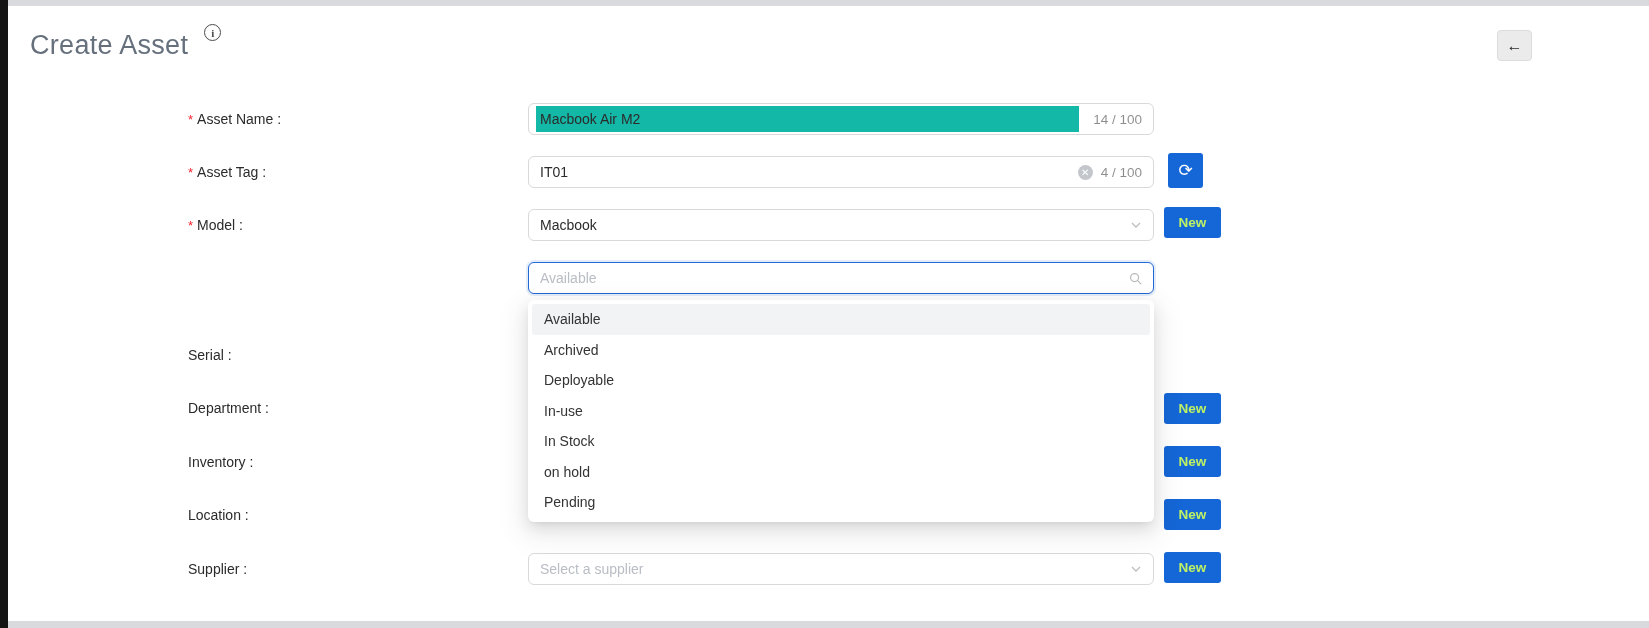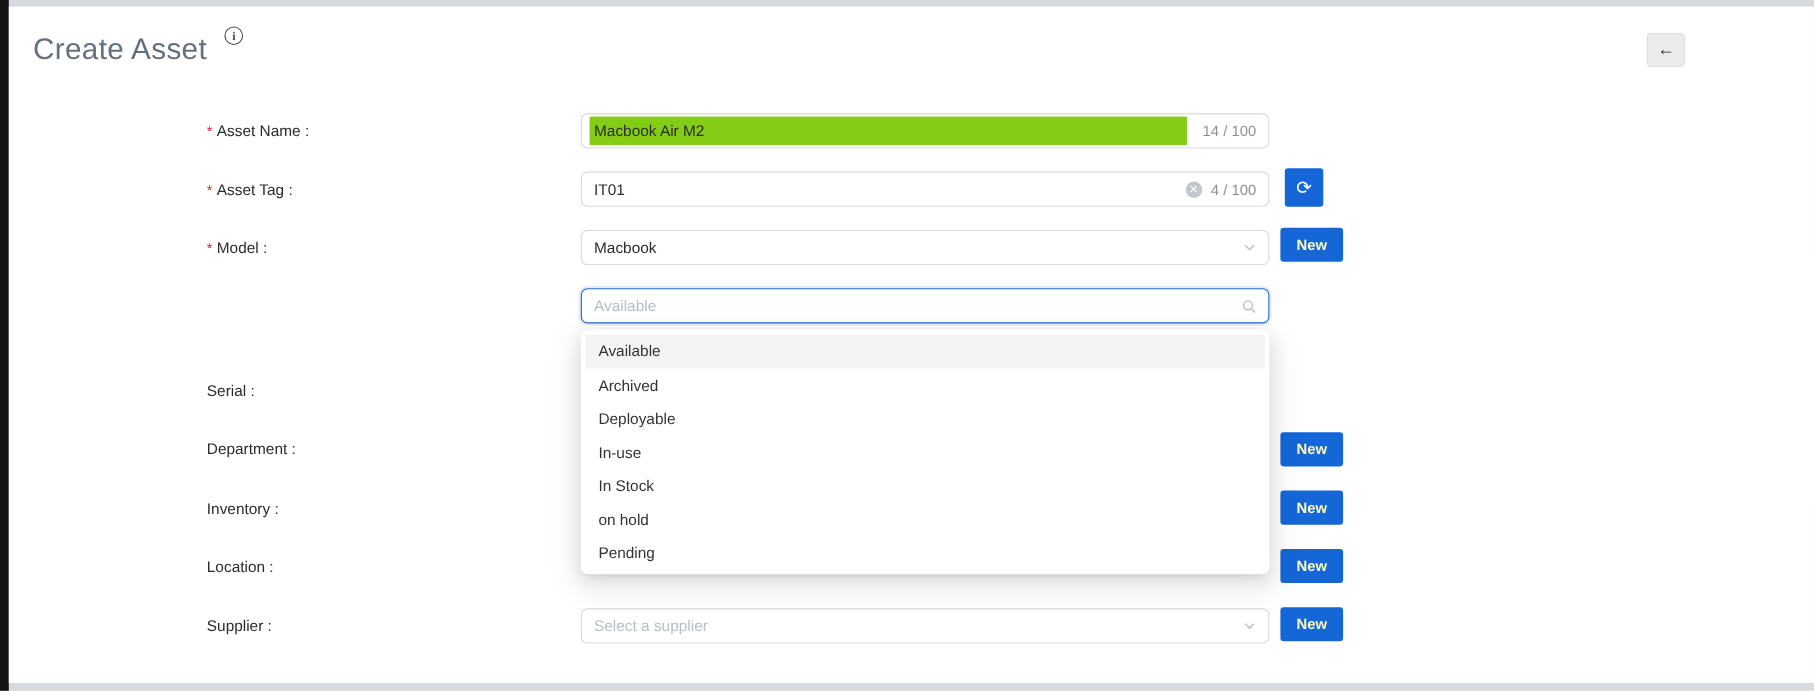--- a/index.html
+++ b/index.html
@@ -52,38 +52,38 @@
     display: flex; align-items: center; padding: 0 11px;
     font-size: 14px; color: #2b2b2b; cursor: text;
   }
   .select { cursor: pointer; }
   .select.focused {
     border: 1.6px solid #2468d4;
     box-shadow: 0 0 0 2px rgba(22,104,212,.12);
   }
   .value { white-space: nowrap; }
   .sel-highlight {
-    flex: 1; background: #84cc16; align-self: stretch;
+    flex: 1; background: #14b8a6; align-self: stretch;
     display: flex; align-items: center; margin: 2px 6px 2px -4px; padding-left: 4px;
     white-space: nowrap;
   }
   .counter { color: rgba(0,0,0,.45); font-size: 13.5px; margin-left: 8px; white-space: nowrap; }
   .flex-spacer { flex: 1; }
   .placeholder { color: #b9bdc4; flex: 1; white-space: nowrap; }
   .clear-icon {
     width: 15px; height: 15px; background: #c3c6cb; border-radius: 50%;
     color: #fff; font-size: 10px; line-height: 15px; text-align: center;
     cursor: pointer; flex: 0 0 auto;
   }
   .chevron-icon, .search-icon { flex: 0 0 auto; margin-left: auto; display: flex; align-items: center; }
   
   .new-btn {
     position: absolute; left: 1156px; width: 57px; height: 31px;
     background: #1566d6; border: none; border-radius: 3px;
-    color: #fef9c3; font-size: 13.5px; font-weight: 700;
+    color: #bef264; font-size: 13.5px; font-weight: 700;
     font-family: "Liberation Sans", sans-serif; cursor: pointer;
     display: flex; align-items: center; justify-content: center;
   }
   .refresh-btn {
     position: absolute; left: 1160px; top: 147px; width: 35px; height: 35px;
     background: #1566d6; border: none; border-radius: 3px;
     color: #fff; font-size: 17px; cursor: pointer;
     display: flex; align-items: center; justify-content: center;
   }
   

